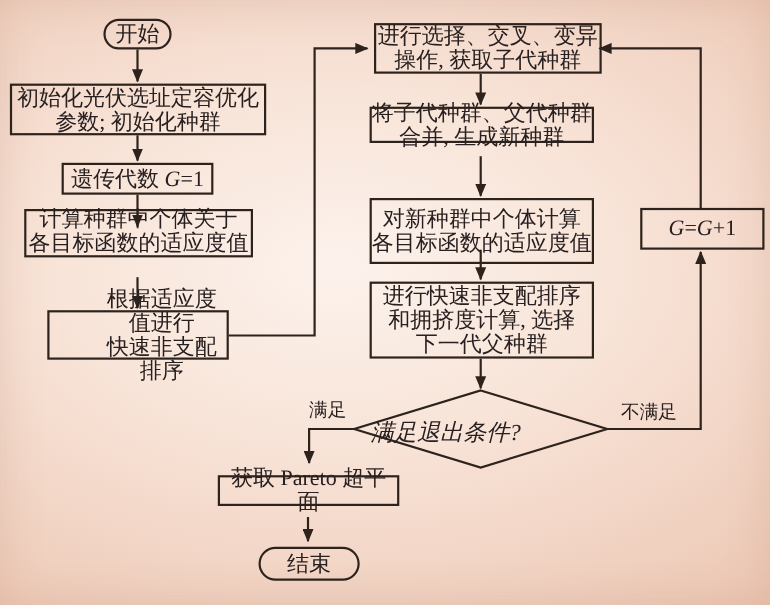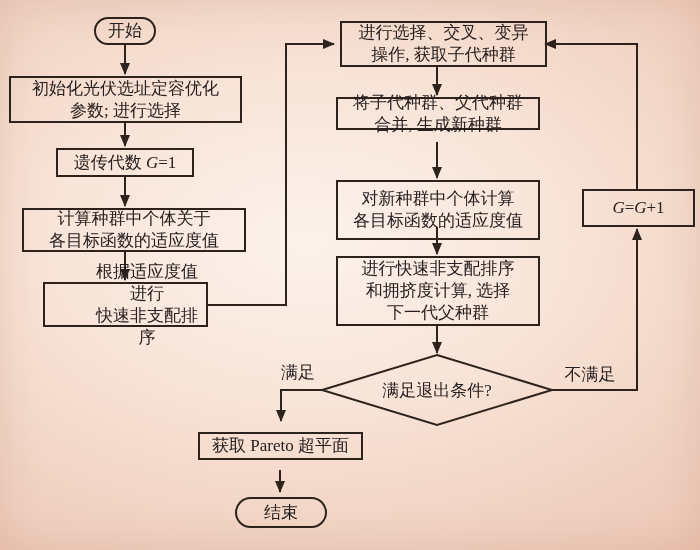--- a/index.html
+++ b/index.html
@@ -22,40 +22,40 @@
     width: 700px; height: 550px;
   }
   .node {
     position: absolute;
     box-sizing: border-box;
     display: flex;
     align-items: center;
     justify-content: center;
     text-align: center;
     color: #282020;
-    font-size: 17px;
+    font-size: 20px;
     line-height: 22px;
     background: transparent;
   }
   .box { border: 2px solid #2e231c; }
   .pill { border: 2px solid #2e231c; border-radius: 999px; }
   .node-label { white-space: pre-line; display: block; }
   .var { font-style: italic; font-family: "Liberation Serif", "DejaVu Serif", serif; }
   .edge-label {
     position: absolute;
     color: #282020;
     font-size: 17px;
     line-height: 22px;
     text-align: center;
   }
   .decision-text {
     position: absolute;
     color: #282020;
-    font-size: 17px;
-    text-align: center;
+    font-size: 21px;
+    font-style: italic;
   }
 </style>
 </head>
 <body>
 
 <div id="canvas">
 
   <svg class="connectors" viewBox="0 0 700 550">
     <defs>
       <marker id="arw" viewBox="0 0 12 10" markerWidth="12" markerHeight="10" refX="11" refY="5" orient="auto" markerUnits="userSpaceOnUse">
@@ -79,28 +79,28 @@
       <polygon points="437,355 552,390 437,425 322,390"></polygon>
     </g>
   </svg>
 
   <div class="node pill" style="left:94px; top:17px; width:62px; height:28px;">
     <span class="node-label">开始</span>
   </div>
 
   <div class="node box" style="left:9px; top:76px; width:233px; height:47px;">
     <span class="node-label">初始化光伏选址定容优化
-参数; 进行选择</span>
+参数; 初始化种群</span>
   </div>
 
   <div class="node box" style="left:56px; top:148px; width:138px; height:29px;">
     <span class="node-label"><span>遗传代数 </span><span class="var">G</span><span>=1</span></span>
   </div>
 
-  <div class="node box" style="left:22px; top:208px; width:224px; height:44px;">
+  <div class="node box" style="left:22px; top:190px; width:208px; height:44px;font-family:Liberation Mono, monospace;">
     <span class="node-label">计算种群中个体关于
 各目标函数的适应度值</span>
   </div>
 
   <div class="node box" style="left:43px; top:282px; width:165px; height:45px;padding-left:43px;">
     <span class="node-label">根据适应度值进行
 快速非支配排序</span>
   </div>
 
   <div class="node box" style="left:340px; top:21px; width:207px; height:46px;">

